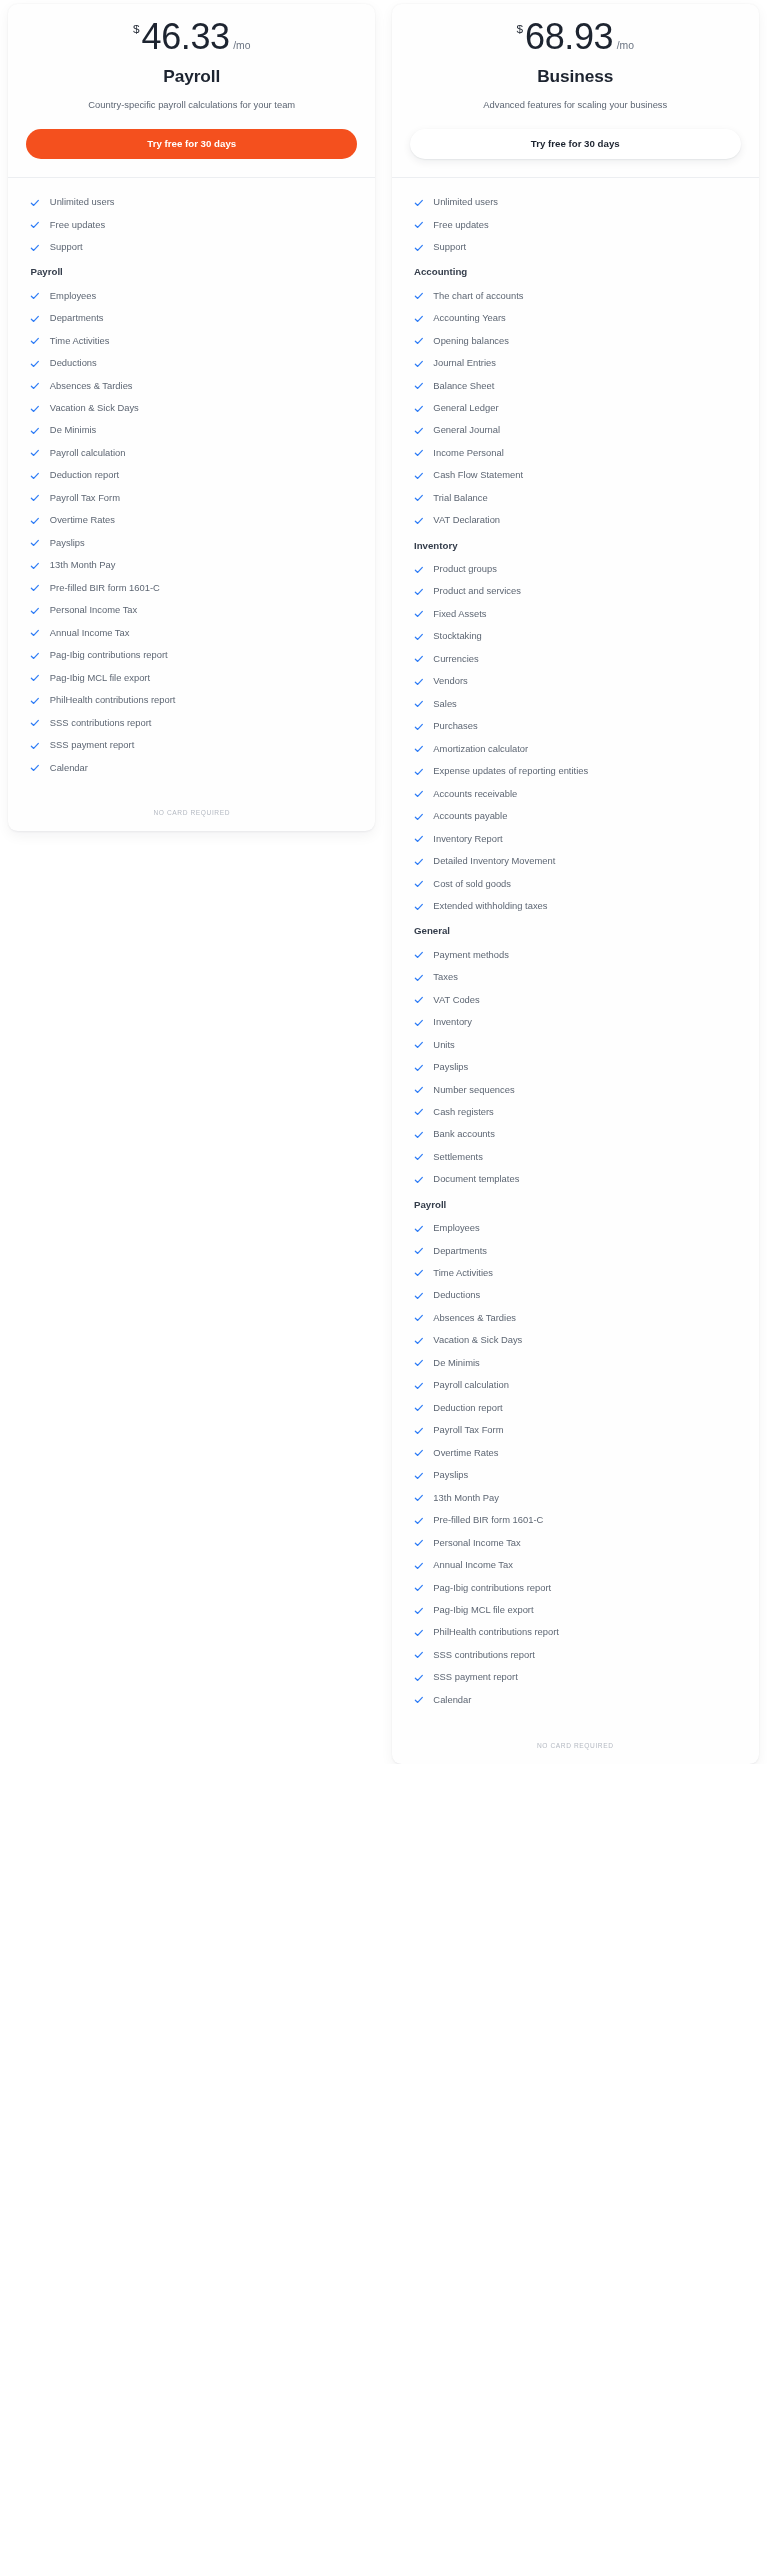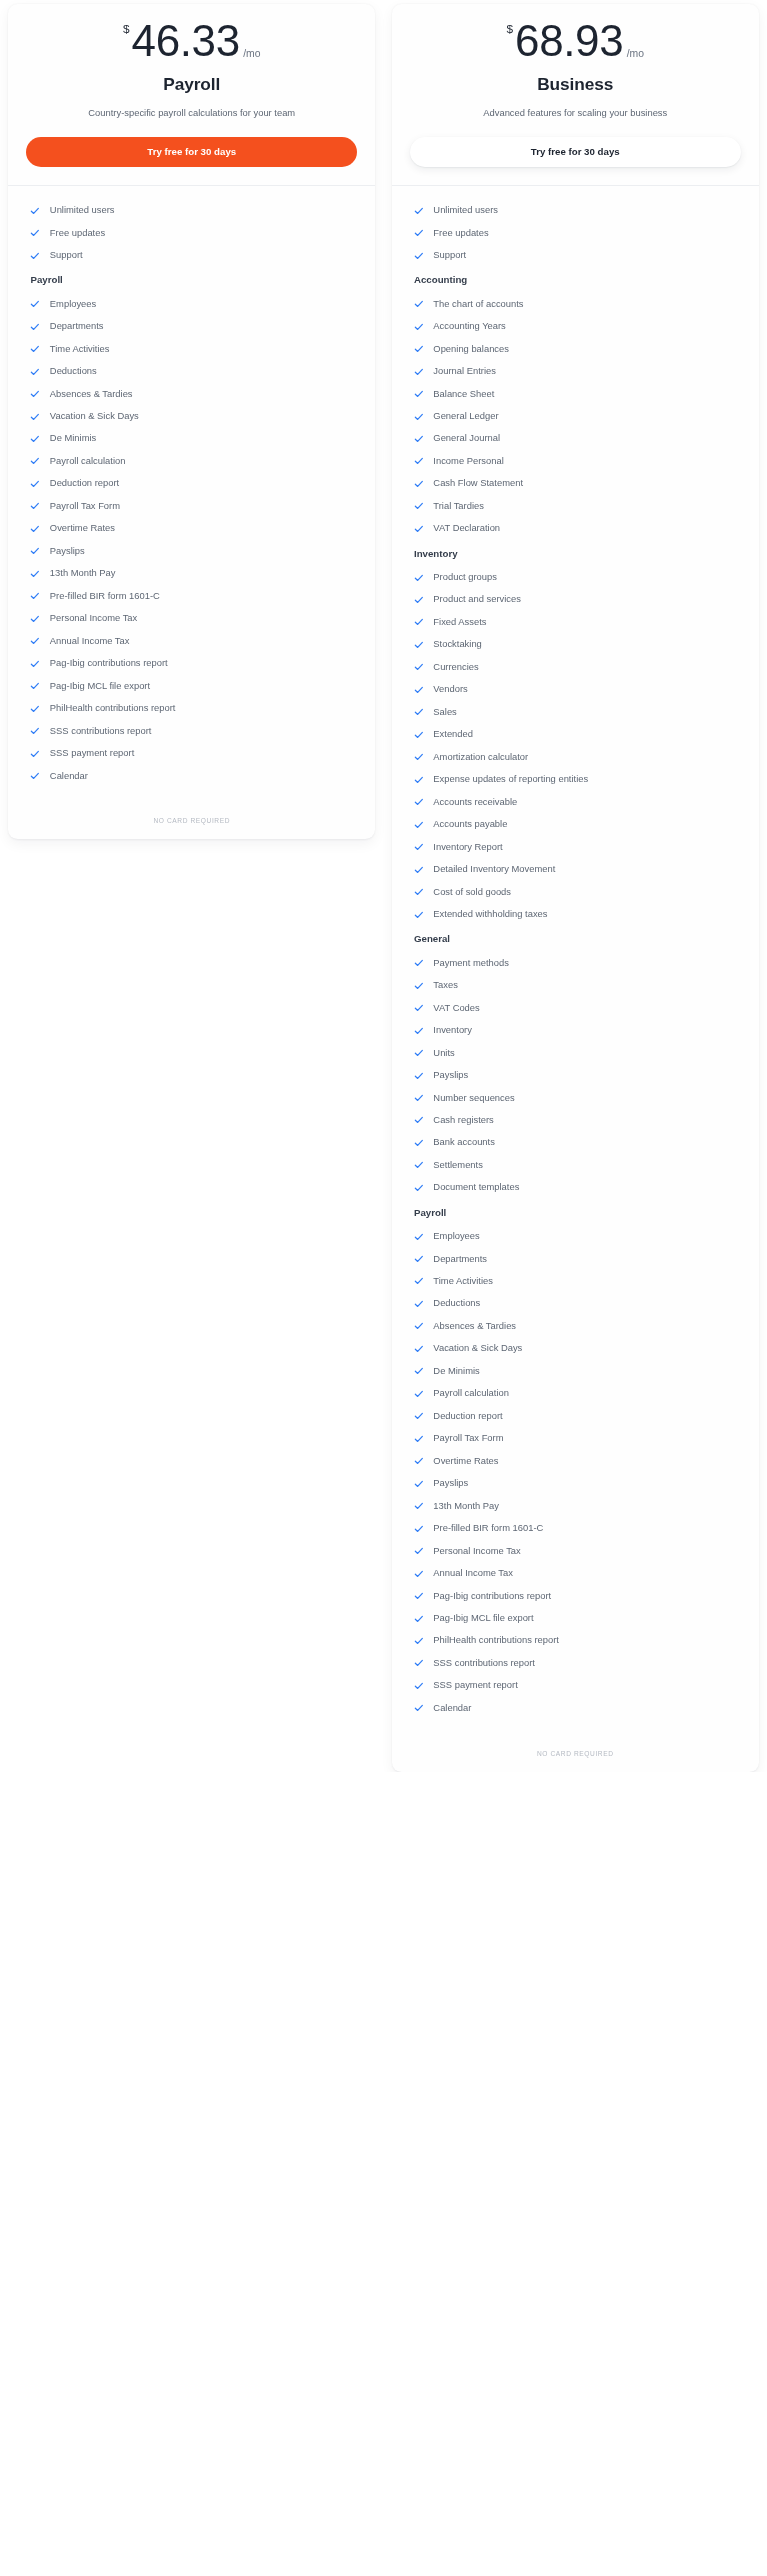--- a/index.html
+++ b/index.html
@@ -52,21 +52,21 @@
 
   .price-currency {
     font-size: 11.8px;
     color: #1d2430;
     font-weight: 400;
     margin-top: 4.8px;
     margin-right: 2.1px;
   }
 
   .price-amount {
-    font-size: 44px;
+    font-size: 36px;
     font-weight: 400;
     color: #1d2430;
     letter-spacing: -0.4px;
     line-height: 1;
   }
 
   .price-period {
     font-size: 10.4px;
     color: #6b7482;
     align-self: flex-end;
@@ -494,21 +494,21 @@
               </svg>
             </span>
             <span class="feature-label">Cash Flow Statement</span>
           </div>
           <div class="feature-item">
             <span style="display: flex;">
               <svg class="check-icon" viewBox="0 0 16 16" fill="none">
                 <path d="M2.2 8.6 L6.1 12.3 L13.8 3.9" stroke="#2f7df6" stroke-width="2" stroke-linecap="round" stroke-linejoin="round"></path>
               </svg>
             </span>
-            <span class="feature-label">Trial Tardies</span>
+            <span class="feature-label">Trial Balance</span>
           </div>
           <div class="feature-item">
             <span style="display: flex;">
               <svg class="check-icon" viewBox="0 0 16 16" fill="none">
                 <path d="M2.2 8.6 L6.1 12.3 L13.8 3.9" stroke="#2f7df6" stroke-width="2" stroke-linecap="round" stroke-linejoin="round"></path>
               </svg>
             </span>
             <span class="feature-label">VAT Declaration</span>
           </div>
           <div class="feature-group-title">Inventory</div>
@@ -567,21 +567,21 @@
               </svg>
             </span>
             <span class="feature-label">Sales</span>
           </div>
           <div class="feature-item">
             <span style="display: flex;">
               <svg class="check-icon" viewBox="0 0 16 16" fill="none">
                 <path d="M2.2 8.6 L6.1 12.3 L13.8 3.9" stroke="#2f7df6" stroke-width="2" stroke-linecap="round" stroke-linejoin="round"></path>
               </svg>
             </span>
-            <span class="feature-label">Extended</span>
+            <span class="feature-label">Purchases</span>
           </div>
           <div class="feature-item">
             <span style="display: flex;">
               <svg class="check-icon" viewBox="0 0 16 16" fill="none">
                 <path d="M2.2 8.6 L6.1 12.3 L13.8 3.9" stroke="#2f7df6" stroke-width="2" stroke-linecap="round" stroke-linejoin="round"></path>
               </svg>
             </span>
             <span class="feature-label">Amortization calculator</span>
           </div>
           <div class="feature-item">

